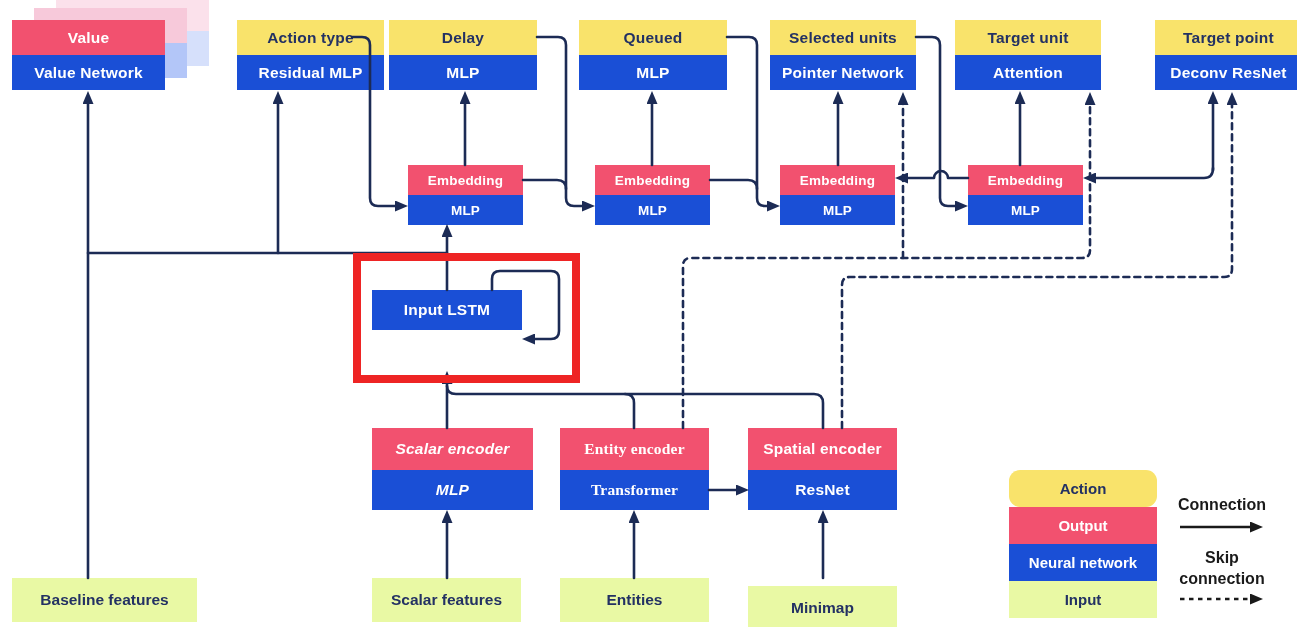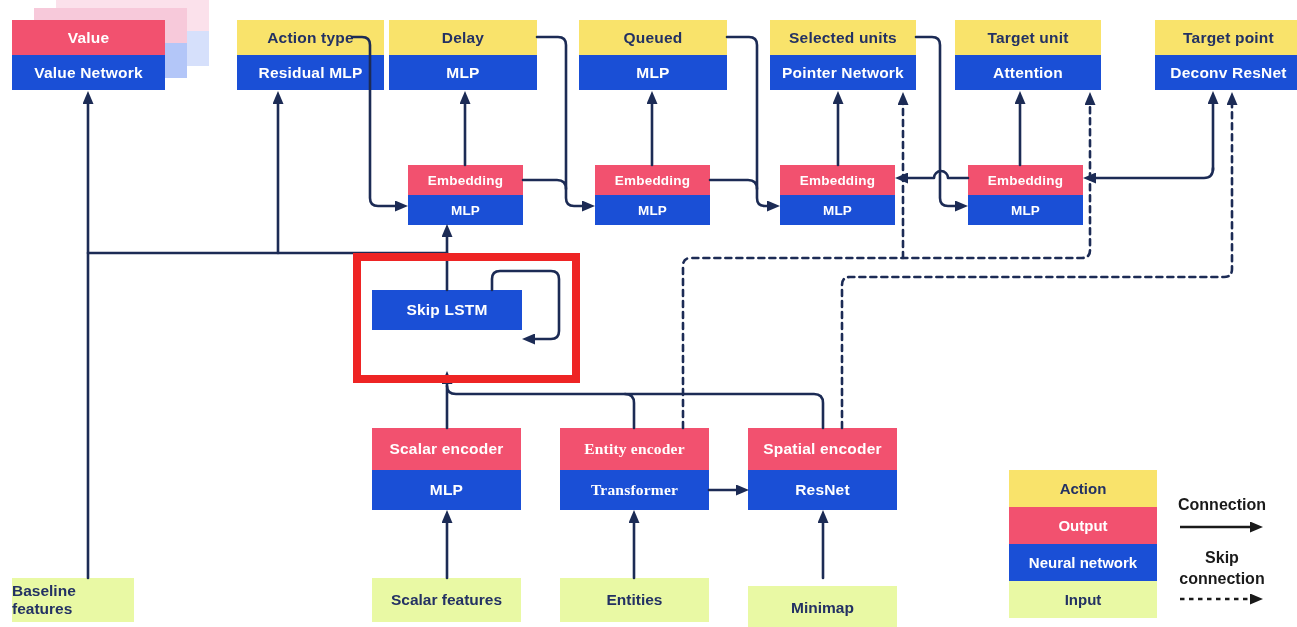--- a/index.html
+++ b/index.html
@@ -33,21 +33,21 @@
   .legend-wire{fill:none;stroke:var(--legend-ink);stroke-width:2.6px;}
   .legend-wire.dash{stroke-dasharray:4.5 4.5;}
   
   #core-frame{position:absolute;left:353px;top:253px;width:227px;height:130px;
         border:8px solid var(--red);box-sizing:border-box;z-index:4;background:transparent;}
   
   #legend-title{position:absolute;left:1009px;top:420px;width:148px;text-align:center;
         color:var(--text-navy);font-size:20px;font-weight:700;z-index:2;}
   .lg-row{position:absolute;left:1009px;width:148px;height:37px;display:flex;align-items:center;
         justify-content:center;font-size:15px;font-weight:600;z-index:2;}
-  .lg-action{background:var(--yellow);color:var(--text-navy);}
+  .lg-action{background:var(--yellow);color:var(--text-navy);border-radius:11px;}
   .lg-output{background:var(--pink);color:#fff;}
   .lg-nn{background:var(--blue);color:#fff;}
   .lg-input{background:var(--green);color:var(--text-navy);}
   .lg-cap{position:absolute;color:var(--legend-ink);font-size:16px;font-weight:600;
         text-align:center;z-index:2;line-height:21px;}
 </style>
 </head>
 <body>
 
 <div id="stage">
@@ -145,38 +145,38 @@
   <div class="node" style="left:780px;top:165px;width:115px;">
     <div class="half e-out">Embedding</div>
     <div class="half e-net">MLP</div>
   </div>
   <div class="node" style="left:968px;top:165px;width:115px;">
     <div class="half e-out">Embedding</div>
     <div class="half e-net">MLP</div>
   </div>
 
   <div class="node" style="left:372px;top:290px;width:150px;">
-    <div class="half c-net">Skip LSTM</div>
+    <div class="half c-net">Input LSTM</div>
   </div>
   <div id="core-frame"></div>
 
-  <div class="node" style="left:372px;top:428px;width:149px;">
+  <div class="node" style="left:372px;top:428px;width:161px;font-style:italic;">
     <div class="half enc-out">Scalar encoder</div>
     <div class="half enc-net">MLP</div>
   </div>
   <div class="node" style="left:560px;top:428px;width:149px;font-family:Liberation Serif, serif;">
     <div class="half enc-out">Entity encoder</div>
     <div class="half enc-net">Transformer</div>
   </div>
   <div class="node" style="left:748px;top:428px;width:149px;">
     <div class="half enc-out">Spatial encoder</div>
     <div class="half enc-net">ResNet</div>
   </div>
 
-  <div class="input-box" style="left:12px;top:578px;width:122px;">Baseline features</div>
+  <div class="input-box" style="left:12px;top:578px;width:185px;">Baseline features</div>
   <div class="input-box" style="left:372px;top:578px;width:149px;">Scalar features</div>
   <div class="input-box" style="left:560px;top:578px;width:149px;">Entities</div>
   <div class="input-box" style="left:748px;top:578px;width:149px;margin-top:8px;">Minimap</div>
 
   <div class="lg-row lg-action" style="top:470px;">Action</div>
   <div class="lg-row lg-output" style="top:507px;">Output</div>
   <div class="lg-row lg-nn" style="top:544px;">Neural network</div>
   <div class="lg-row lg-input" style="top:581px;">Input</div>
   <div class="lg-cap" style="left:1172px;top:494px;width:100px;">Connection</div>
   <div class="lg-cap" style="left:1177px;top:547px;width:90px;">Skip connection</div>

